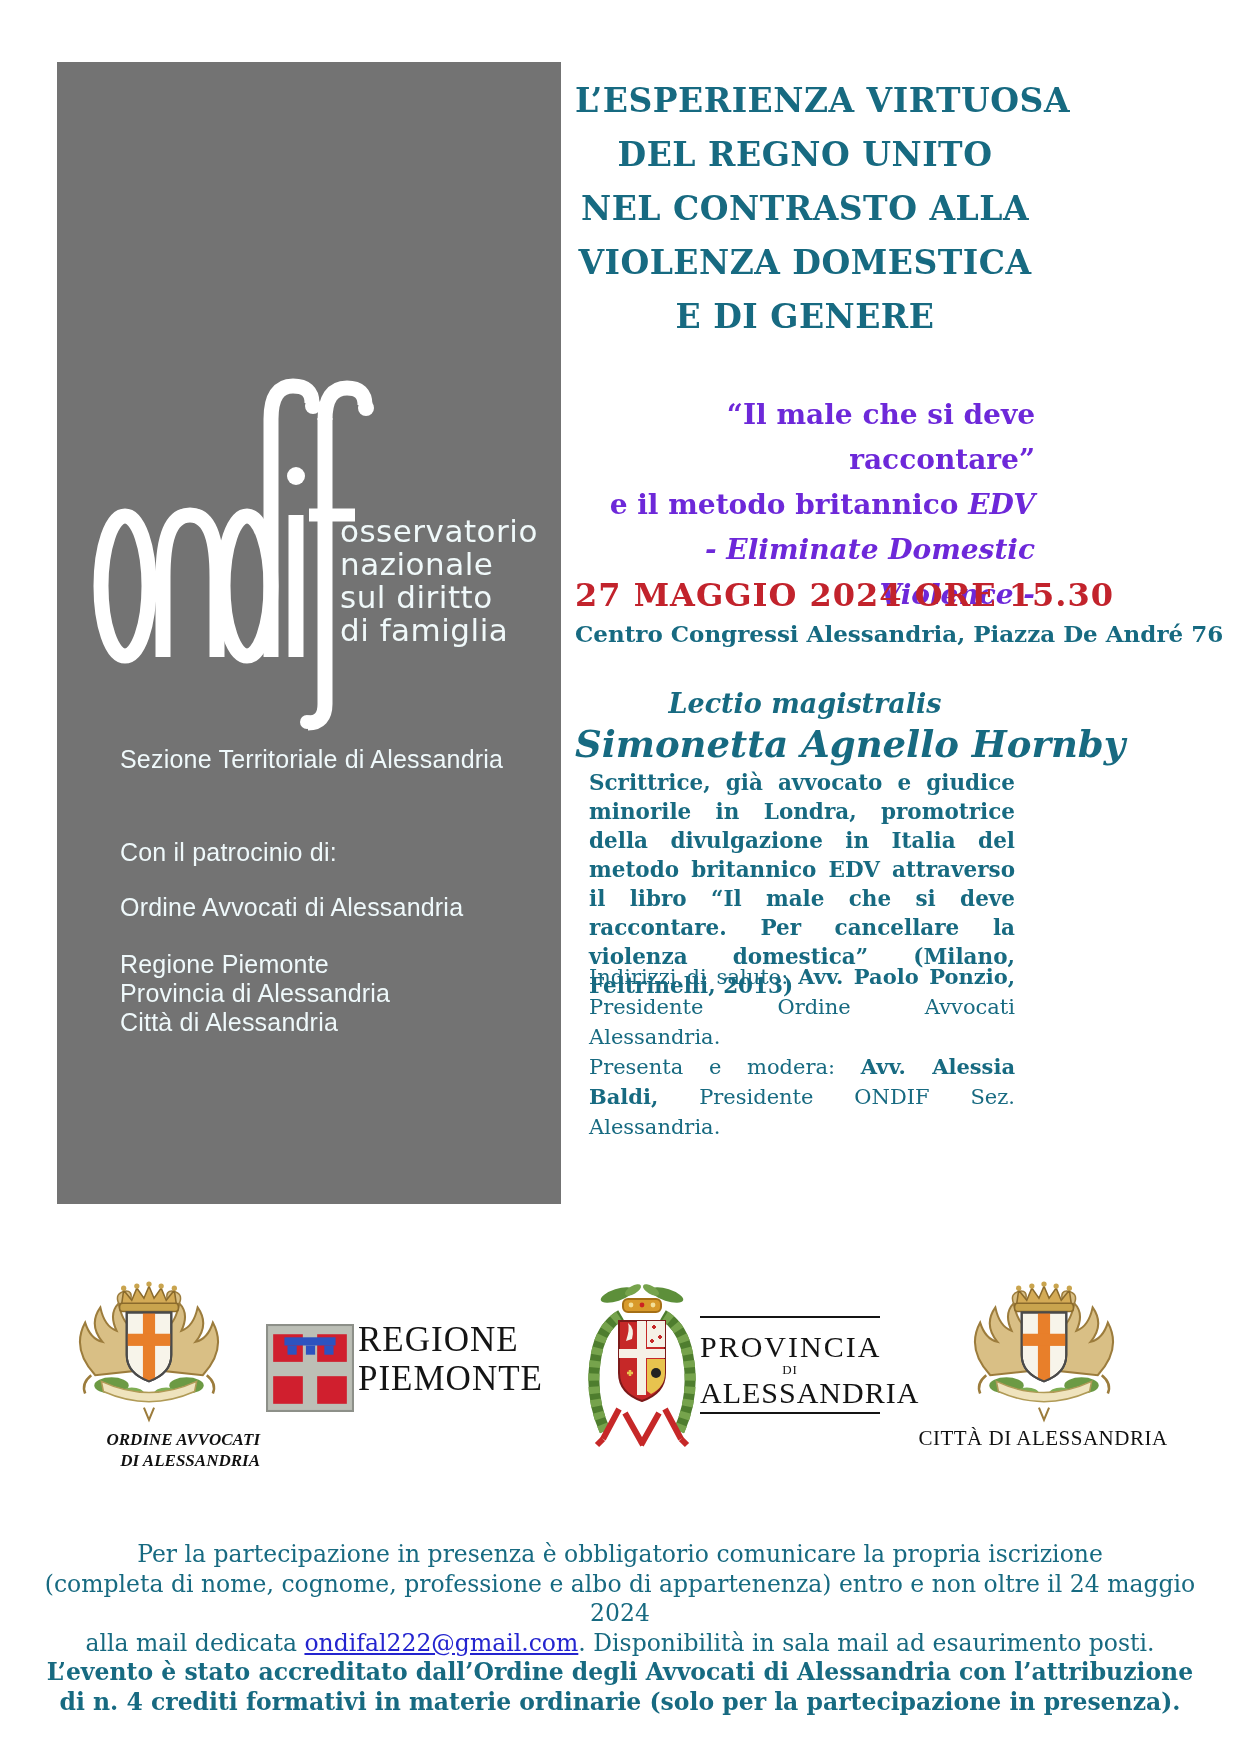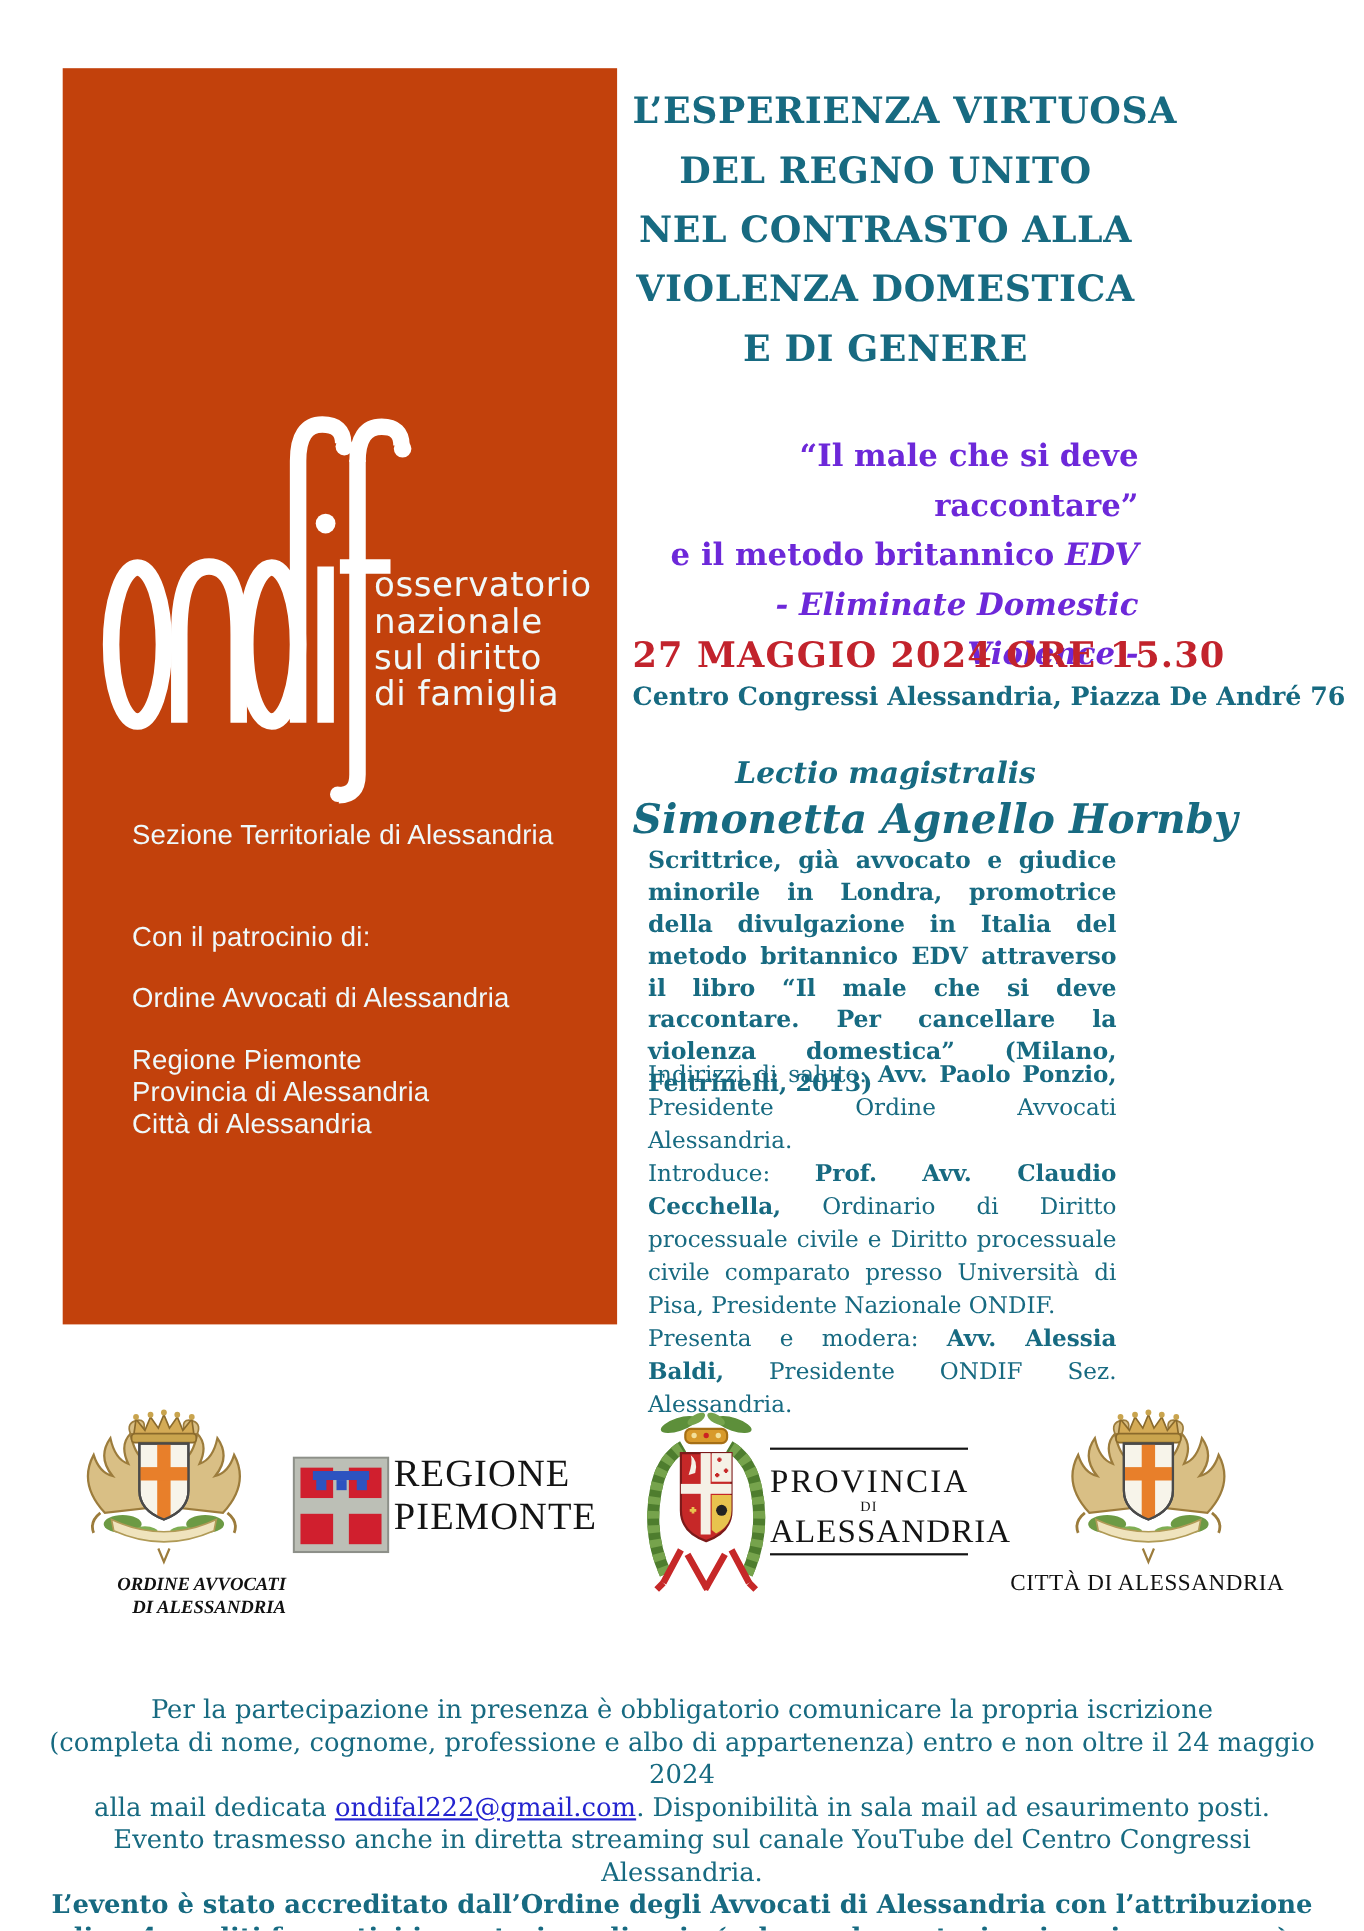--- a/index.html
+++ b/index.html
@@ -1,19 +1,19 @@
 <!DOCTYPE html>
 <html><head>
 <meta charset="utf-8">
 <style>
   html,body{margin:0;padding:0;background:#ffffff;}
   body{width:1240px;height:1755px;position:relative;font-family:"DejaVu Serif",serif;overflow:hidden;}
 
   
-  .sidebar{position:absolute;left:57px;top:62px;width:504px;height:1142px;background:#c2410c;}
+  .sidebar{position:absolute;left:57px;top:62px;width:504px;height:1142px;background:#737373;}
   .ondif-logo{position:absolute;left:40px;top:312px;width:460px;height:352px;overflow:visible;}
   .side-text{position:absolute;left:63px;color:#eff9fb;font-family:"Liberation Sans",sans-serif;
              font-size:25px;line-height:29px;letter-spacing:0.2px;white-space:nowrap;}
   .sezione{top:683px;}
   .patrocinio{top:776px;}
   .ordine-avv{top:831px;}
   .enti{top:888px;}
   .partecipazione{top:1031px;white-space:normal;width:430px;}
 
   
@@ -119,21 +119,20 @@
   </div>
 
   <div class="date-line">27 MAGGIO 2024 ORE 15.30</div>
   <div class="venue">Centro Congressi Alessandria, Piazza De André 76</div>
   <div class="lectio">Lectio magistralis</div>
   <div class="speaker-name">Simonetta Agnello Hornby</div>
   <div class="bio">Scrittrice, già avvocato e giudice minorile in Londra, promotrice della divulgazione in Italia del metodo britannico EDV attraverso il libro “Il male che si deve raccontare. Per cancellare la violenza domestica” (Milano, Feltrinelli, 2013)</div>
 
   <div class="speakers">
     <p><span>Indirizzi di saluto: </span><b>Avv. Paolo Ponzio,</b><span> Presidente Ordine Avvocati Alessandria.</span></p>
-    <p><span>Introduce: </span><b>Prof. Avv. Claudio Cecchella,</b><span> Ordinario di Diritto processuale civile e Diritto processuale civile comparato presso Università di Pisa, Presidente Nazionale ONDIF.</span></p>
     <p><span>Presenta e modera: </span><b>Avv. Alessia Baldi,</b><span> Presidente ONDIF Sez. Alessandria.</span></p>
   </div>
 </div>
 
 <svg class="arms-ordine" width="152" height="150" viewBox="0 0 150 148" aria-hidden="true">
   <defs>
     <clipPath id="shieldClip">
         <path d="M53,34 H97 V76 Q97,94 75,102 Q53,94 53,76 Z"></path>
       </clipPath>
     <g id="arms-g">
@@ -233,16 +232,15 @@
 
 <svg class="arms-citta" width="152" height="150" viewBox="0 0 150 148" aria-hidden="true">
   <use href="#arms-g"></use>
 </svg>
 <div class="caption-citta">CITTÀ DI ALESSANDRIA</div>
 
 <div class="footer">
   <div>Per la partecipazione in presenza è obbligatorio comunicare la propria iscrizione</div>
   <div>(completa di nome, cognome, professione e albo di appartenenza) entro e non oltre il 24 maggio 2024</div>
   <div><span>alla mail dedicata </span><a class="email" href="#">ondifal222@gmail.com</a><span>. Disponibilità in sala mail ad esaurimento posti.</span></div>
-  <div>Evento trasmesso anche in diretta streaming sul canale YouTube del Centro Congressi Alessandria.</div>
   <div class="bold-line">L’evento è stato accreditato dall’Ordine degli Avvocati di Alessandria con l’attribuzione</div>
   <div class="bold-line">di n. 4 crediti formativi in materie ordinarie (solo per la partecipazione in presenza).</div>
 </div>
 
 </body></html>

